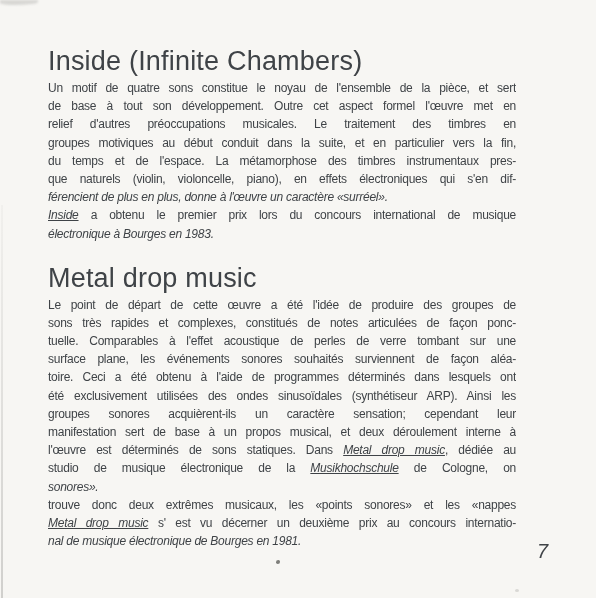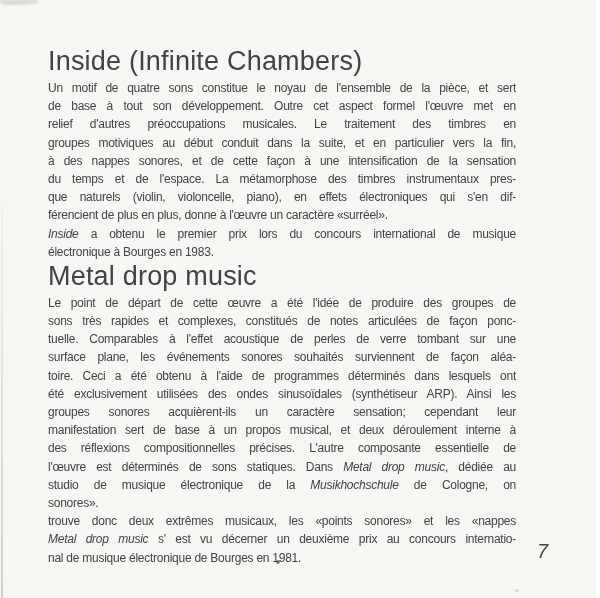--- a/index.html
+++ b/index.html
@@ -15,42 +15,42 @@
     background: var(--page-bg, #f7f6f3);
     color: var(--page-fg, #3f4347);
     overflow: hidden;
   }
   .content {
     position: absolute;
     left: 48px;
     top: 46px;
     width: 468px;
   }
-  .section + .section { margin-top: 0; }
+  .section + .section { margin-top: 20px; }
   .heading {
     font-size: 27px;
     font-weight: 400;
     line-height: 30px;
     letter-spacing: 0.2px;
     margin-bottom: 3px;
     color: var(--page-fg, #3f4347);
   }
   .paragraph { margin: 0; }
   .line {
     font-size: 12px;
     line-height: 18.2px;
     height: 18.2px;
     letter-spacing: -0.25px;
     white-space: nowrap;
     overflow: hidden;
     text-align: justify;
     text-align-last: justify;
   }
-  .line.last { text-align-last: left; }
-  .line em { font-style: italic; }
+  .line.last { text-align-last: left; font-style: italic; }
+  .line em { font-style: italic; text-decoration: underline; }
   .page-number {
     position: absolute;
     left: 537px;
     top: 540px;
     font-size: 20px;
     line-height: 22px;
     font-style: italic;
     color: var(--page-fg, #3f4347);
   }
   
@@ -94,42 +94,40 @@
   <div class="speck-light"></div>
 
   <main class="content" id="sections">
       <section class="section">
         <h2 class="heading">Inside (Infinite Chambers)</h2>
         <div class="paragraph">
           <div class="line"><span>Un motif de quatre sons constitue le noyau de l'ensemble de la pièce, et sert</span></div>
           <div class="line"><span>de base à tout son développement. Outre cet aspect formel l'œuvre met en</span></div>
           <div class="line"><span>relief d'autres préoccupations musicales. Le traitement des timbres en</span></div>
           <div class="line"><span>groupes motiviques au début conduit dans la suite, et en particulier vers la fin,</span></div>
-          <div class="line"><span>à des nappes sonores, et de cette façon à une intensification de la sensation</span></div>
           <div class="line"><span>du temps et de l'espace. La métamorphose des timbres instrumentaux pres-</span></div>
           <div class="line"><span>que naturels (violin, violoncelle, piano), en effets électroniques qui s'en dif-</span></div>
           <div class="line last"><span>férencient de plus en plus, donne à l'œuvre un caractère «surréel».</span></div>
         </div>
         <div class="paragraph">
           <div class="line"><em>Inside</em><span> a obtenu le premier prix lors du concours international de musique</span></div>
           <div class="line last"><span>électronique à Bourges en 1983.</span></div>
         </div>
       </section>
       <section class="section">
         <h2 class="heading">Metal drop music</h2>
         <div class="paragraph">
           <div class="line"><span>Le point de départ de cette œuvre a été l'idée de produire des groupes de</span></div>
           <div class="line"><span>sons très rapides et complexes, constitués de notes articulées de façon ponc-</span></div>
           <div class="line"><span>tuelle. Comparables à l'effet acoustique de perles de verre tombant sur une</span></div>
           <div class="line"><span>surface plane, les événements sonores souhaités surviennent de façon aléa-</span></div>
           <div class="line"><span>toire. Ceci a été obtenu à l'aide de programmes déterminés dans lesquels ont</span></div>
           <div class="line"><span>été exclusivement utilisées des ondes sinusoïdales (synthétiseur ARP). Ainsi les</span></div>
           <div class="line"><span>groupes sonores acquièrent-ils un caractère sensation; cependant leur</span></div>
           <div class="line"><span>manifestation sert de base à un propos musical, et deux déroulement interne à</span></div>
-          <div class="line"><span>des réflexions compositionnelles précises. L'autre composante essentielle de</span></div>
           <div class="line"><span>l'œuvre est déterminés de sons statiques. Dans </span><em>Metal drop music</em><span>, dédiée au</span></div>
           <div class="line"><span>studio de musique électronique de la </span><em>Musikhochschule</em><span> de Cologne, on</span></div>
           <div class="line last"><span>sonores».</span></div>
           <div class="line"><span>trouve donc deux extrêmes musicaux,  les «points sonores» et les «nappes</span></div>
         </div>
         <div class="paragraph">
           <div class="line"><em>Metal drop music</em><span> s' est vu décerner un deuxième prix au concours internatio-</span></div>
           <div class="line last"><span>nal de musique électronique de Bourges en 1981.</span></div>
         </div>
       </section>

